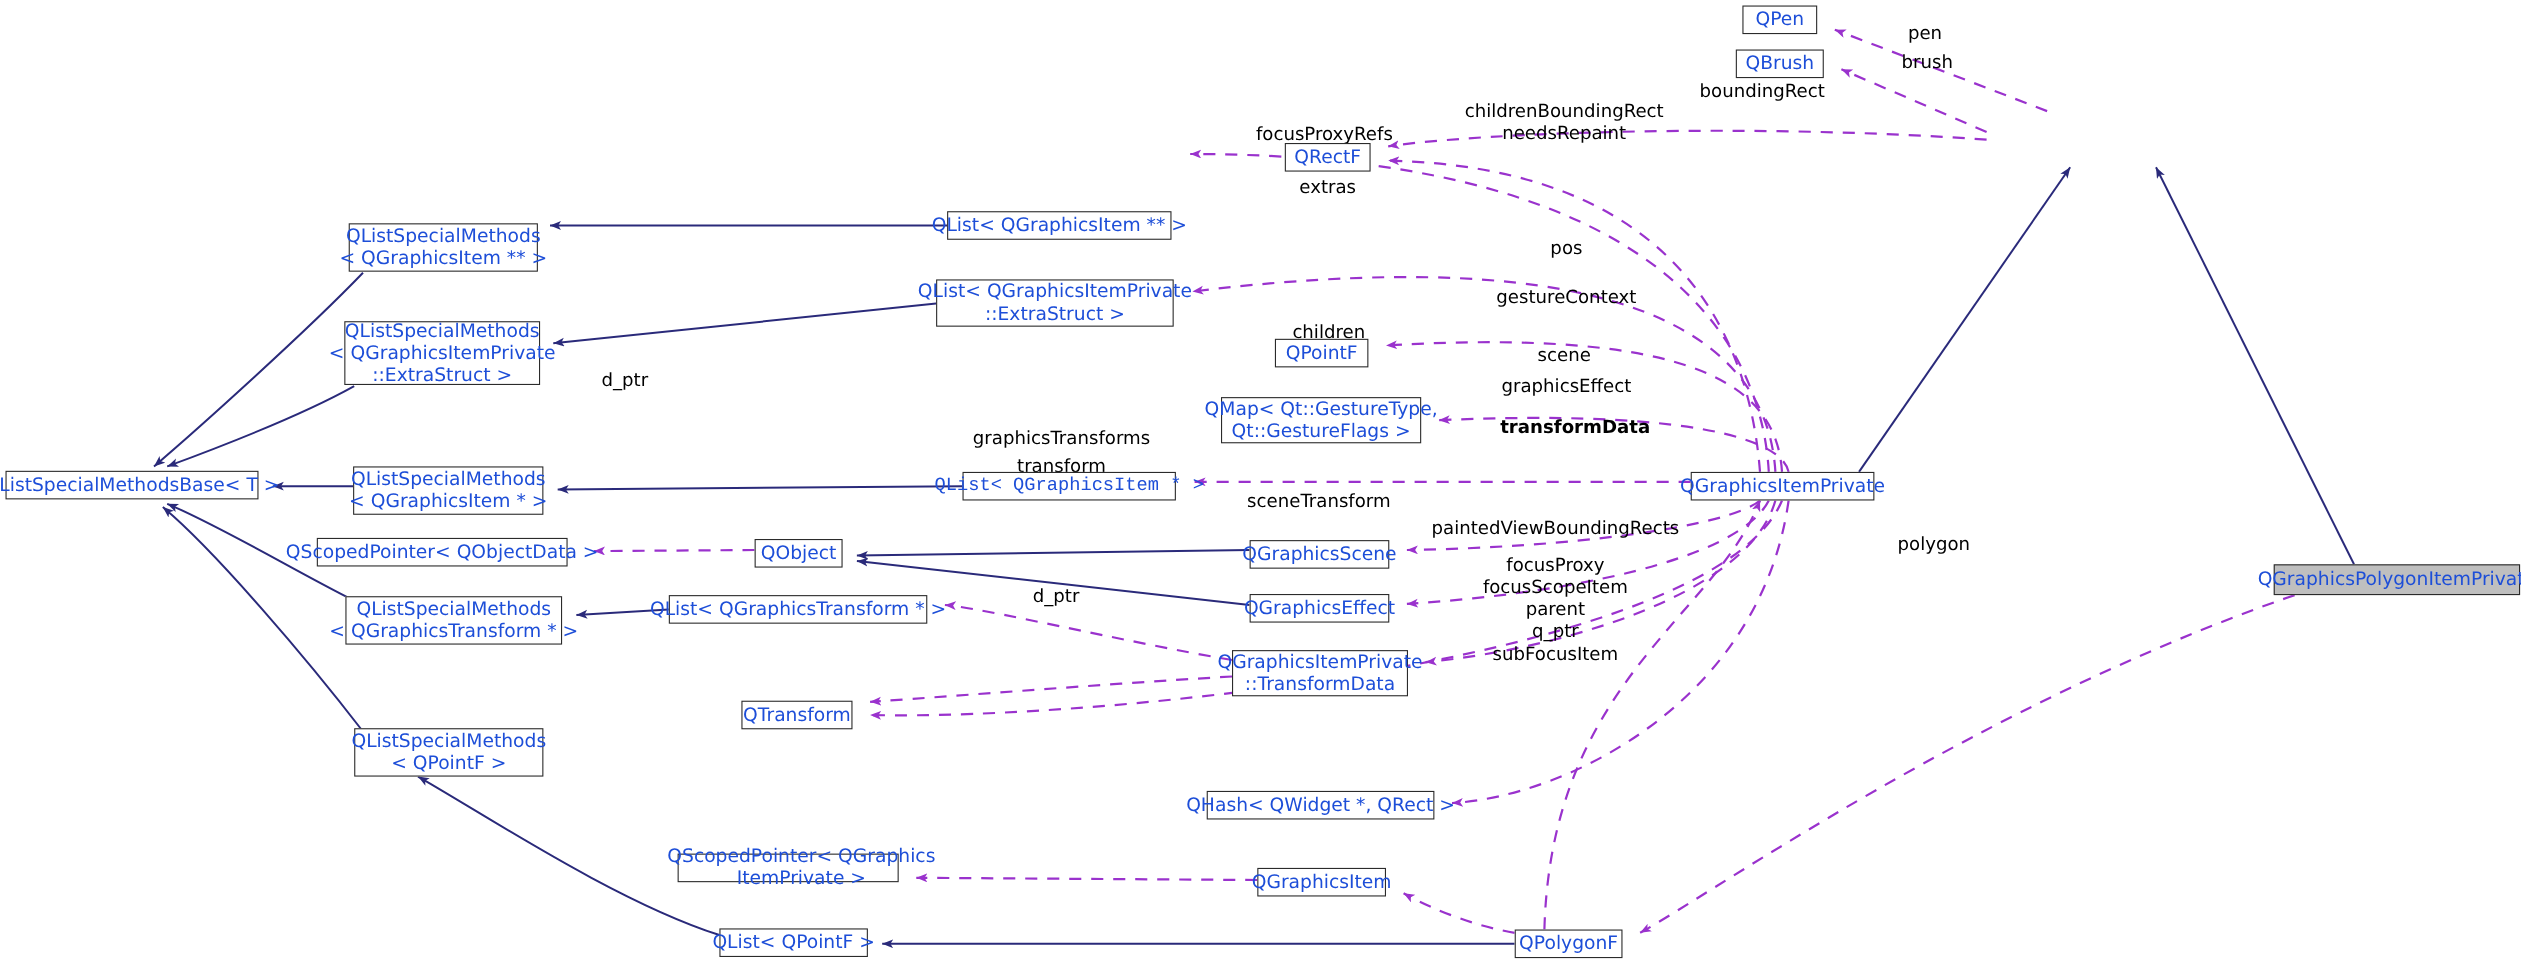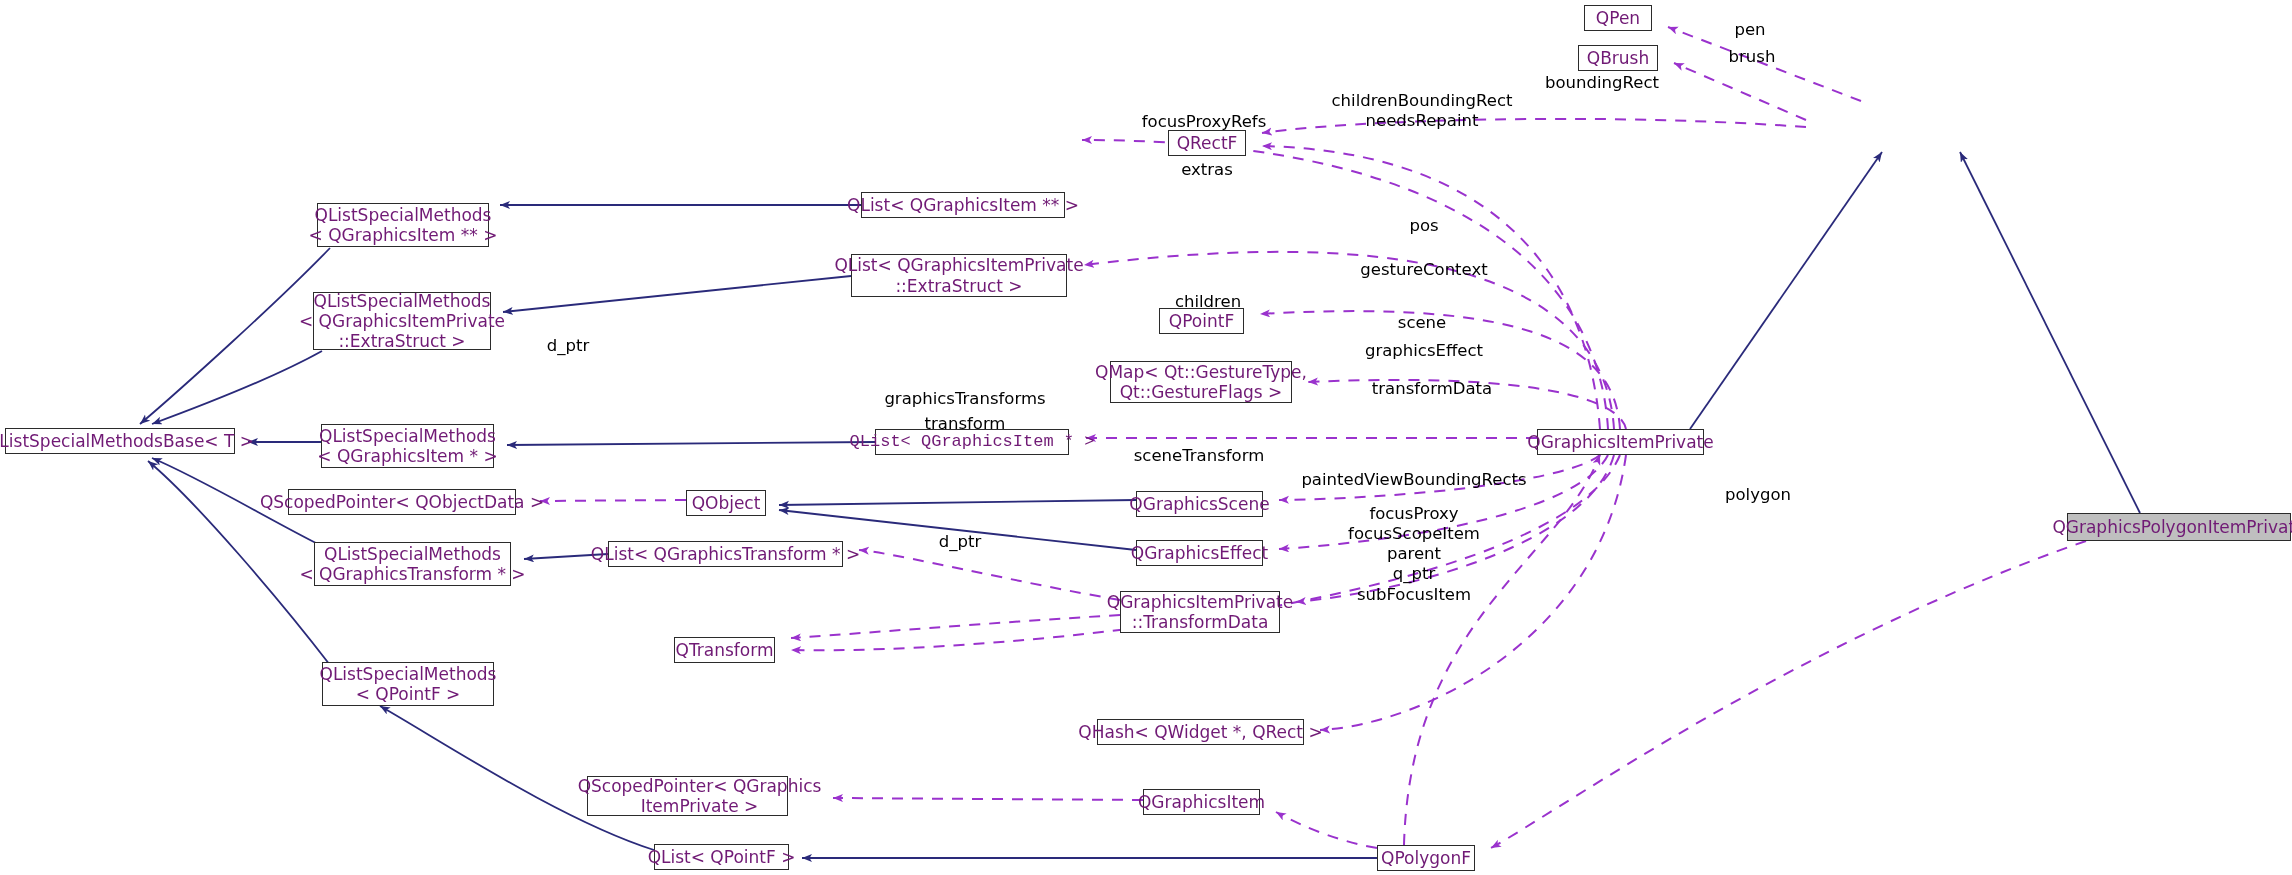--- a/index.html
+++ b/index.html
@@ -20,21 +20,21 @@
     left: 0;
     top: 0;
     width: 2292px;
     height: 875px;
   }
   .node {
     position: absolute;
     box-sizing: border-box;
     border: 1.5px solid #2b2b2b;
     background: #ffffff;
-    color: #701a75;
+    color: #1d4ed8;
     font-size: 17px;
     line-height: 1.18;
     text-align: center;
     display: flex;
     align-items: center;
     justify-content: center;
     white-space: pre;
     z-index: 5;
   }
   .node.highlight {
@@ -195,21 +195,21 @@
   <div class="node" style="left:1120px;top:591px;width:160px;height:42px;">QGraphicsItemPrivate
 ::TransformData</div>
 
   <div class="node" style="left:674px;top:637px;width:101px;height:26px;">QTransform</div>
 
   <div class="node" style="left:322px;top:662px;width:172px;height:44px;">QListSpecialMethods
 &lt; QPointF &gt;</div>
 
   <div class="node" style="left:1097px;top:719px;width:207px;height:26px;">QHash&lt; QWidget *, QRect &gt;</div>
 
-  <div class="node" style="left:587px;top:776px;width:201px;height:40px;padding-left:24px;">QScopedPointer&lt; QGraphics
+  <div class="node" style="left:616px;top:776px;width:201px;height:26px;padding-left:24px;">QScopedPointer&lt; QGraphics
 ItemPrivate &gt;</div>
 
   <div class="node" style="left:1143px;top:789px;width:117px;height:26px;">QGraphicsItem</div>
 
   <div class="node" style="left:654px;top:844px;width:135px;height:26px;">QList&lt; QPointF &gt;</div>
 
   <div class="node" style="left:1377px;top:845px;width:98px;height:26px;">QPolygonF</div>
 
   <div class="edge-label" style="left:1750px;top:20px;">pen</div>
 
@@ -231,21 +231,21 @@
   <div class="edge-label" style="left:1208px;top:292px;">children</div>
 
   <div class="edge-label" style="left:1422px;top:313px;">scene</div>
 
   <div class="edge-label" style="left:1424px;top:341px;">graphicsEffect</div>
 
   <div class="edge-label" style="left:568px;top:336px;">d_ptr</div>
 
   <div class="edge-label" style="left:965px;top:389px;">graphicsTransforms</div>
 
-  <div class="edge-label" style="left:1432px;top:379px;">transformData</div>
+  <div class="edge-label" style="left:1432px;top:379px;font-weight:bold;">transformData</div>
 
   <div class="edge-label" style="left:965px;top:414px;">transform</div>
 
   <div class="edge-label" style="left:1199px;top:446px;">sceneTransform</div>
 
   <div class="edge-label" style="left:1414px;top:470px;">paintedViewBoundingRects</div>
 
   <div class="edge-label" style="left:1414px;top:504px;">focusProxy
 focusScopeItem
 parent

